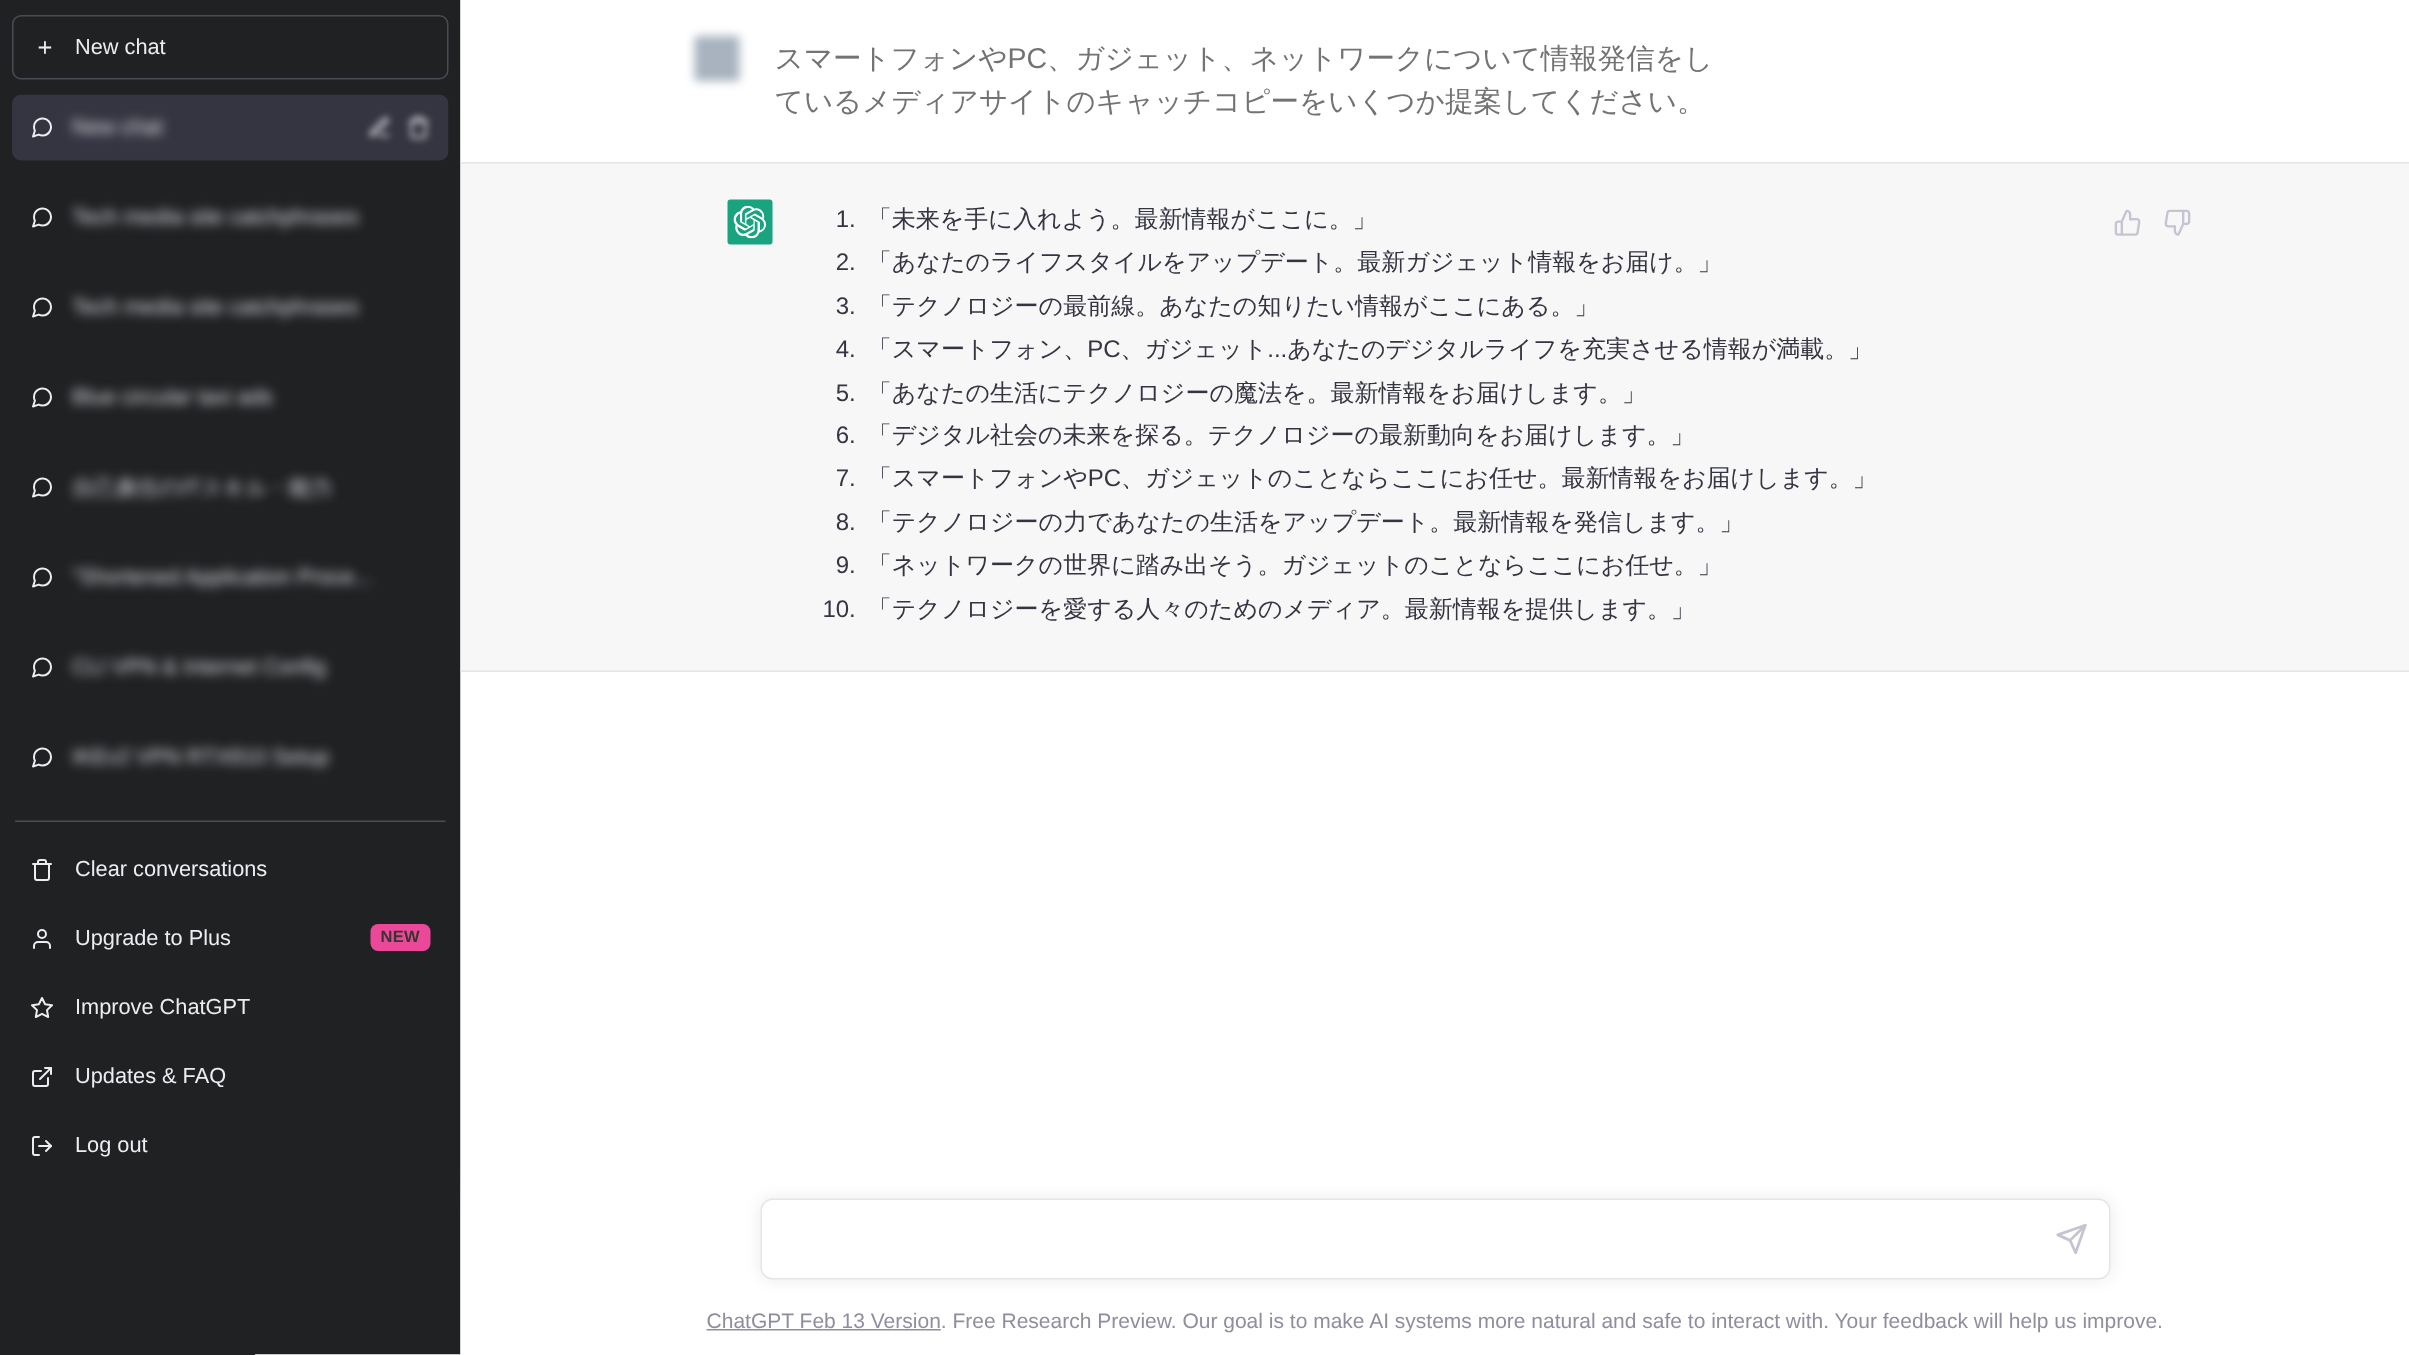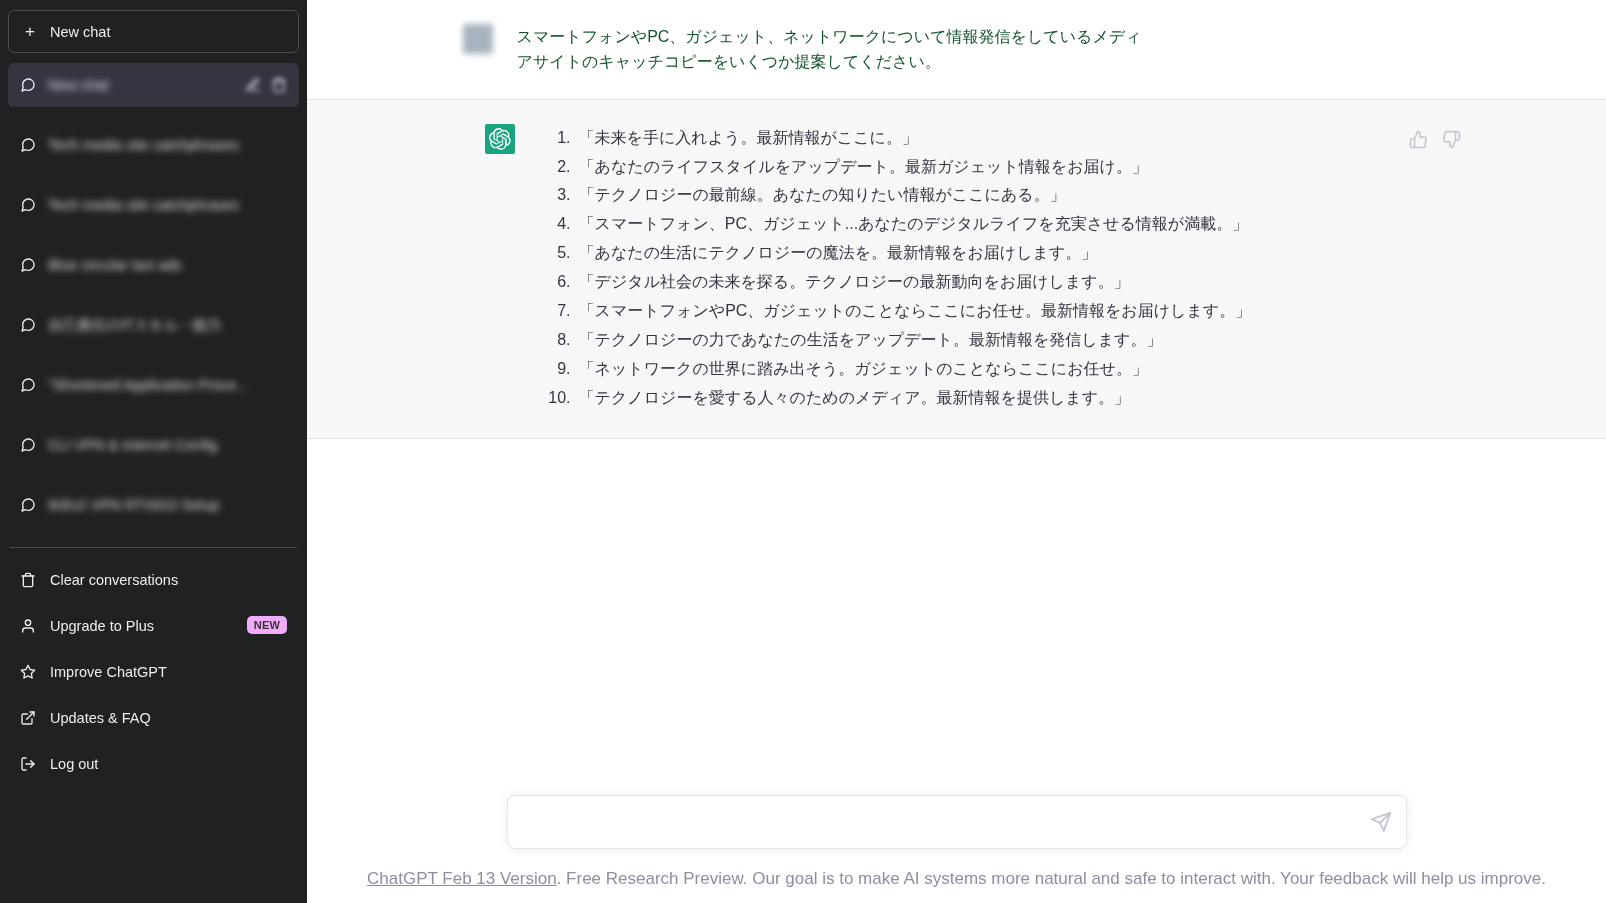--- a/index.html
+++ b/index.html
@@ -45,21 +45,21 @@
   .sb-divider { border-top: 1px solid #4d4d4f; margin: 4px 2px 4px 2px; }
 
   .menu { margin-top: 2px; }
   .menu-item {
     display: flex; align-items: flex-end; gap: 14px;
     padding: 12px 12px; border-radius: 6px;
     font-size: 14.5px; color: #ececf1; cursor: pointer; height: 46px;
   }
   .menu-item .label { flex: 1; white-space: nowrap; }
   .badge-new {
-    background: #f0abfc; color: #37352f; font-size: 11px; font-weight: 700;
+    background: #ec4899; color: #37352f; font-size: 11px; font-weight: 700;
     border-radius: 5px; padding: 3px 7px; letter-spacing: .2px;
   }
 
   
   .main { flex: 1; position: relative; background: #fff; height: 903px; overflow: hidden; }
   .thread { position: absolute; top: 0; left: 0; right: 0; }
 
   .msg { display: flex; width: 100%; padding: 24px 0; }
   .msg.user { background: #fff; }
   .msg.assistant { background: #f7f7f8; border-top: 1px solid #e5e5e5; border-bottom: 1px solid #e5e5e5; padding-left: 44px; }
@@ -67,21 +67,21 @@
     display: flex; gap: 24px; width: 100%;
     max-width: 1000px; margin: 0 auto; padding: 0 0 0 0;
     position: relative;
   }
   .avatar { width: 30px; height: 30px; flex: 0 0 30px; border-radius: 2px; margin-left: 6px; }
   .avatar.user-av { background: #a8b3bf; filter: blur(3.2px); }
   .avatar.bot-av { background: #19a37f; display: flex; align-items: center; justify-content: center; }
   .avatar.bot-av svg { width: 22px; height: 22px; }
   .content { flex: 1; padding-top: 1px; min-width: 0; }
   .user-text {
-    font-size: 16px; line-height: 1.55; color: #14532d;
+    font-size: 19px; line-height: 1.55; color: #737373;
     max-width: 640px; white-space: pre-wrap;
   }
   ol.answer { list-style: none; counter-reset: li; margin: 0; padding: 0; }
   ol.answer li {
     counter-increment: li; font-size: 16px; line-height: 1.62;
     color: #343541; position: relative; padding-left: 40px; margin-bottom: 3px;
   }
   ol.answer li::before {
     content: counter(li) "."; position: absolute; left: 0; width: 32px;
     text-align: right; color: #343541;
@@ -110,21 +110,21 @@
     color: #343541; font-family: inherit; background: transparent;
     caret-color: #343541;
   }
   .composer-input::placeholder { color: #8e8ea0; }
   .send-btn {
     position: absolute; right: 14px; top: 50%; transform: translateY(-50%);
     width: 22px; height: 22px; color: #c5c5d2; cursor: pointer; background: none; border: 0; padding: 0;
   }
   .send-btn svg { width: 22px; height: 22px; display: block; }
   .footer {
-    text-align: center; font-size: 17px; color: #8e8ea0;
+    text-align: center; font-size: 14px; color: #8e8ea0;
     margin-top: 18px; padding: 0 20px; line-height: 1.4;
   }
   .footer a { color: #8e8ea0; text-decoration: underline; }
 </style>
 </head>
 <body>
 
 <div class="app">
 
   <aside class="sidebar">

